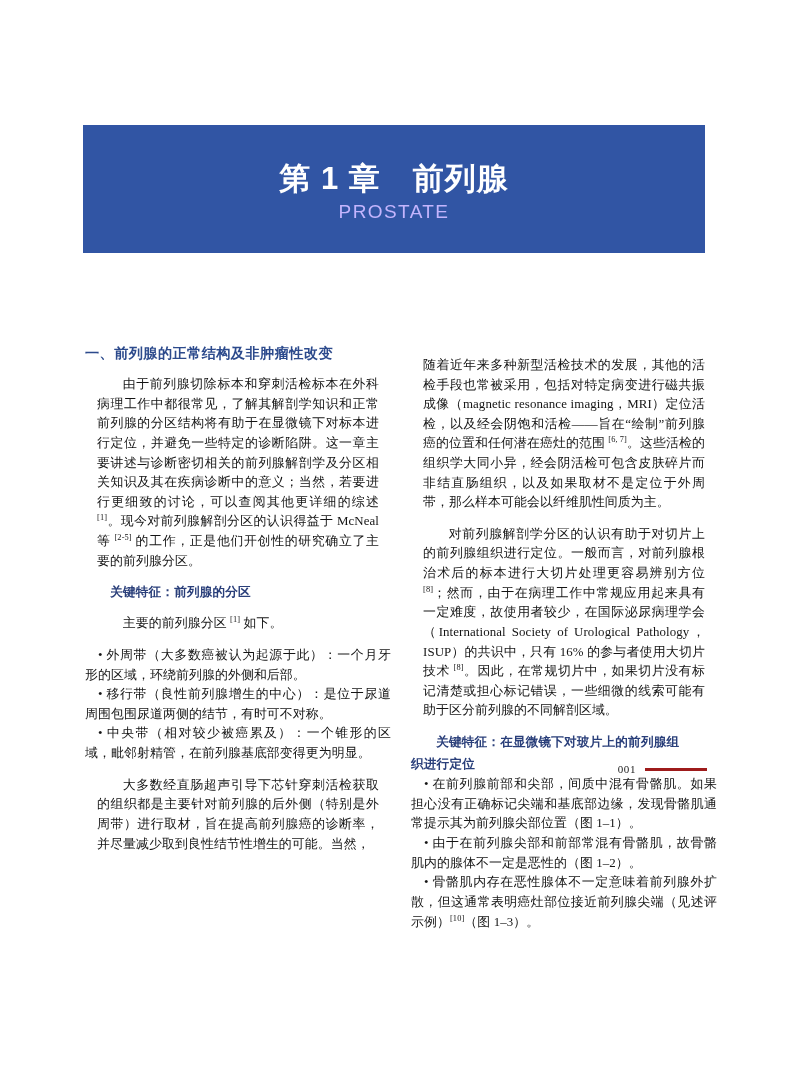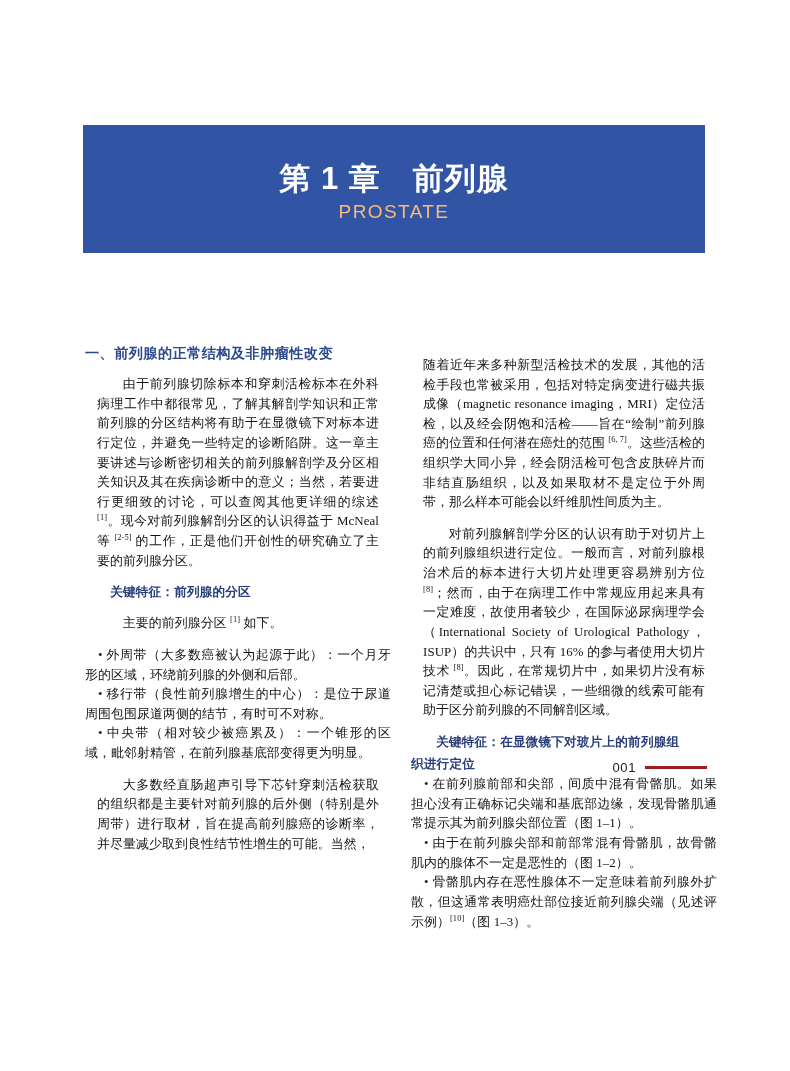--- a/index.html
+++ b/index.html
@@ -48,21 +48,21 @@
     color: #ffffff;
     letter-spacing: 1px;
     line-height: 1.18;
     white-space: pre;
     margin: 0;
   }
   .chapter-subtitle {
     font-family: "Liberation Sans", "DejaVu Sans", sans-serif;
     font-size: 19px;
     font-weight: 400;
-    color: #fdba74;
+    color: #c4b5fd;
     letter-spacing: 1.4px;
     margin-top: 3px;
   }
 
   
   .columns {
     position: absolute;
     left: 85px;
     top: 344px;
     width: 632px;
@@ -144,22 +144,22 @@
   
   .footer {
     position: absolute;
     right: 83px;
     bottom: 32px;
     display: flex;
     align-items: center;
     gap: 9px;
   }
   .page-number {
-    font-family: Liberation Sans, sans-serif;
-    font-size: 13px;
+    font-family: Liberation Serif, serif;
+    font-size: 11px;
     font-weight: 400;
     color: #1a1a1a;
     letter-spacing: 0.6px;
   }
   .footer-rule {
     width: 62px;
     height: 3px;
     background: #9e1b1b;
   }
 </style>

